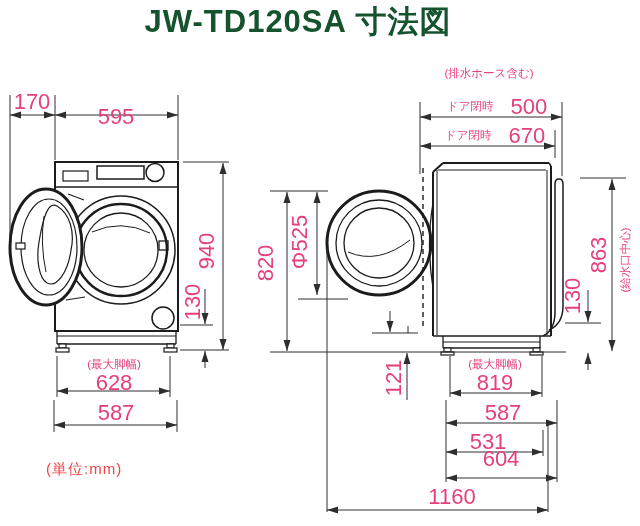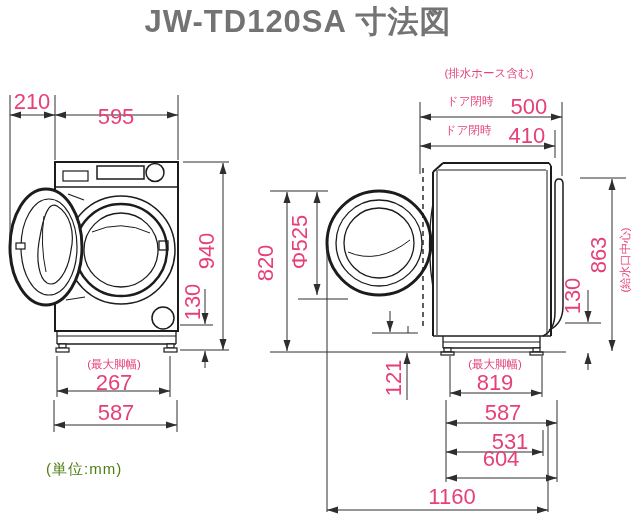--- a/index.html
+++ b/index.html
@@ -1,27 +1,27 @@
 <!DOCTYPE html>
 <html><head>
 <meta charset="utf-8">
 <style>
   html,body{margin:0;padding:0;background:#fff}
   #canvas{position:relative;width:640px;height:526px;background:#fff;
           font-family:"Liberation Sans",sans-serif;overflow:hidden}
   #canvas svg{position:absolute;left:0;top:0}
-  .title{position:absolute;transform:translateX(-50%);color:#737373;font-weight:bold;
+  .title{position:absolute;transform:translateX(-50%);color:#14532d;font-weight:bold;
          font-size:31px;white-space:nowrap;line-height:1;letter-spacing:1px}
   .hlab{position:absolute;transform:translateX(-50%);color:#e6407a;white-space:nowrap;line-height:1}
   .vlab{position:absolute;transform:translate(-50%,-50%) rotate(-90deg);
         color:#e6407a;white-space:nowrap;line-height:1}
   .dim{font-size:22px}
   .note{font-size:11.5px}
-  .flexbase{display:flex;align-items:flex-start;gap:17px}
-  .unit{position:absolute;color:#4d7c0f;font-size:15px;line-height:1;letter-spacing:1px}
+  .flexbase{display:flex;align-items:center;gap:17px}
+  .unit{position:absolute;color:#ef4444;font-size:15px;line-height:1;letter-spacing:1px}
 </style>
 </head>
 <body>
 
 <div id="canvas">
 
   <svg width="640" height="526" viewBox="0 0 640 526">
     <defs>
       <marker id="arw" viewBox="0 0 12 8" markerWidth="12" markerHeight="8" refX="11.5" refY="4" orient="auto-start-reverse" markerUnits="userSpaceOnUse">
         <path d="M0.5,0.5 L11.5,4 L0.5,7.5 Z" fill="#2e2e2e"></path>
@@ -148,44 +148,44 @@
       <line x1="450" y1="393" x2="542" y2="393" marker-start="url(#arw)" marker-end="url(#arw)"></line>
       <line x1="446" y1="423" x2="557" y2="423" marker-start="url(#arw)" marker-end="url(#arw)"></line>
       <line x1="446" y1="452" x2="543" y2="452" marker-start="url(#arw)" marker-end="url(#arw)"></line>
       <line x1="446" y1="478" x2="557" y2="478" marker-start="url(#arw)" marker-end="url(#arw)"></line>
       <line x1="327" y1="510" x2="548" y2="510" marker-start="url(#arw)" marker-end="url(#arw)"></line>
     </g>
   </svg>
 
   <div class="title" style="left:298px;top:6px">JW-TD120SA 寸法図</div>
 
-  <div class="hlab dim" style="left:32px;top:91px">210</div>
+  <div class="hlab dim" style="left:32px;top:91px">170</div>
   <div class="hlab dim" style="left:116px;top:106px">595</div>
   <div class="vlab dim" style="left:207px;top:251px">940</div>
   <div class="vlab dim" style="left:193px;top:302px">130</div>
   <div class="hlab note" style="left:114px;top:359px">(最大脚幅)</div>
-  <div class="hlab dim" style="left:114px;top:372px">267</div>
+  <div class="hlab dim" style="left:114px;top:372px">628</div>
   <div class="hlab dim" style="left:116px;top:402px">587</div>
   <div class="unit" style="left:46px;top:461px">(単位:mm)</div>
 
   <div class="hlab note" style="left:489px;top:68px">(排水ホース含む)</div>
   <div class="hlab flexbase" style="left:497px;top:96px">
     <span class="note">ドア閉時</span>
     <span class="dim">500</span>
   </div>
   <div class="hlab flexbase" style="left:495px;top:125px">
     <span class="note">ドア閉時</span>
-    <span class="dim">410</span>
+    <span class="dim">670</span>
   </div>
   <div class="vlab dim" style="left:266px;top:263px">820</div>
   <div class="vlab dim" style="left:300px;top:242px">Φ525</div>
   <div class="vlab dim" style="left:599px;top:255px">863</div>
   <div class="vlab note" style="left:626px;top:260px">(給水口中心)</div>
   <div class="vlab dim" style="left:573px;top:296px">130</div>
   <div class="vlab dim" style="left:394px;top:378px">121</div>
   <div class="hlab note" style="left:495px;top:359px">(最大脚幅)</div>
   <div class="hlab dim" style="left:495px;top:372px">819</div>
   <div class="hlab dim" style="left:503px;top:402px">587</div>
-  <div class="hlab dim" style="left:510px;top:431px">531</div>
+  <div class="hlab dim" style="left:488px;top:431px">531</div>
   <div class="hlab dim" style="left:501px;top:448px">604</div>
   <div class="hlab dim" style="left:452px;top:486px">1160</div>
 
 </div>
 
 </body></html>

